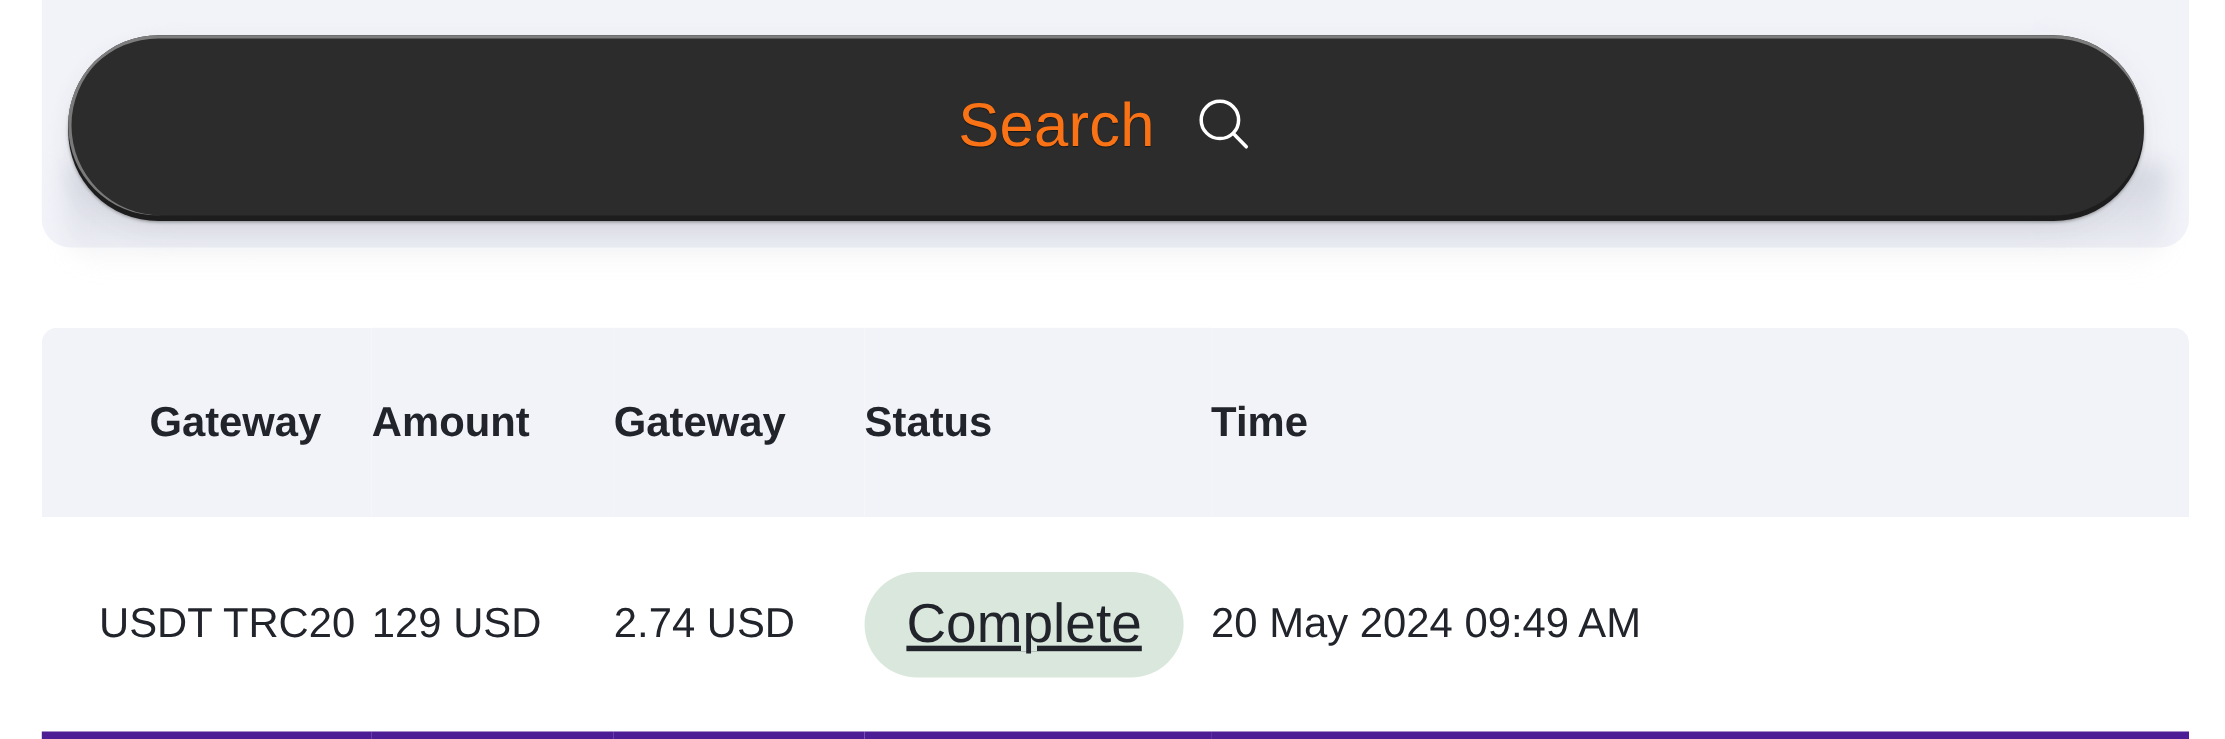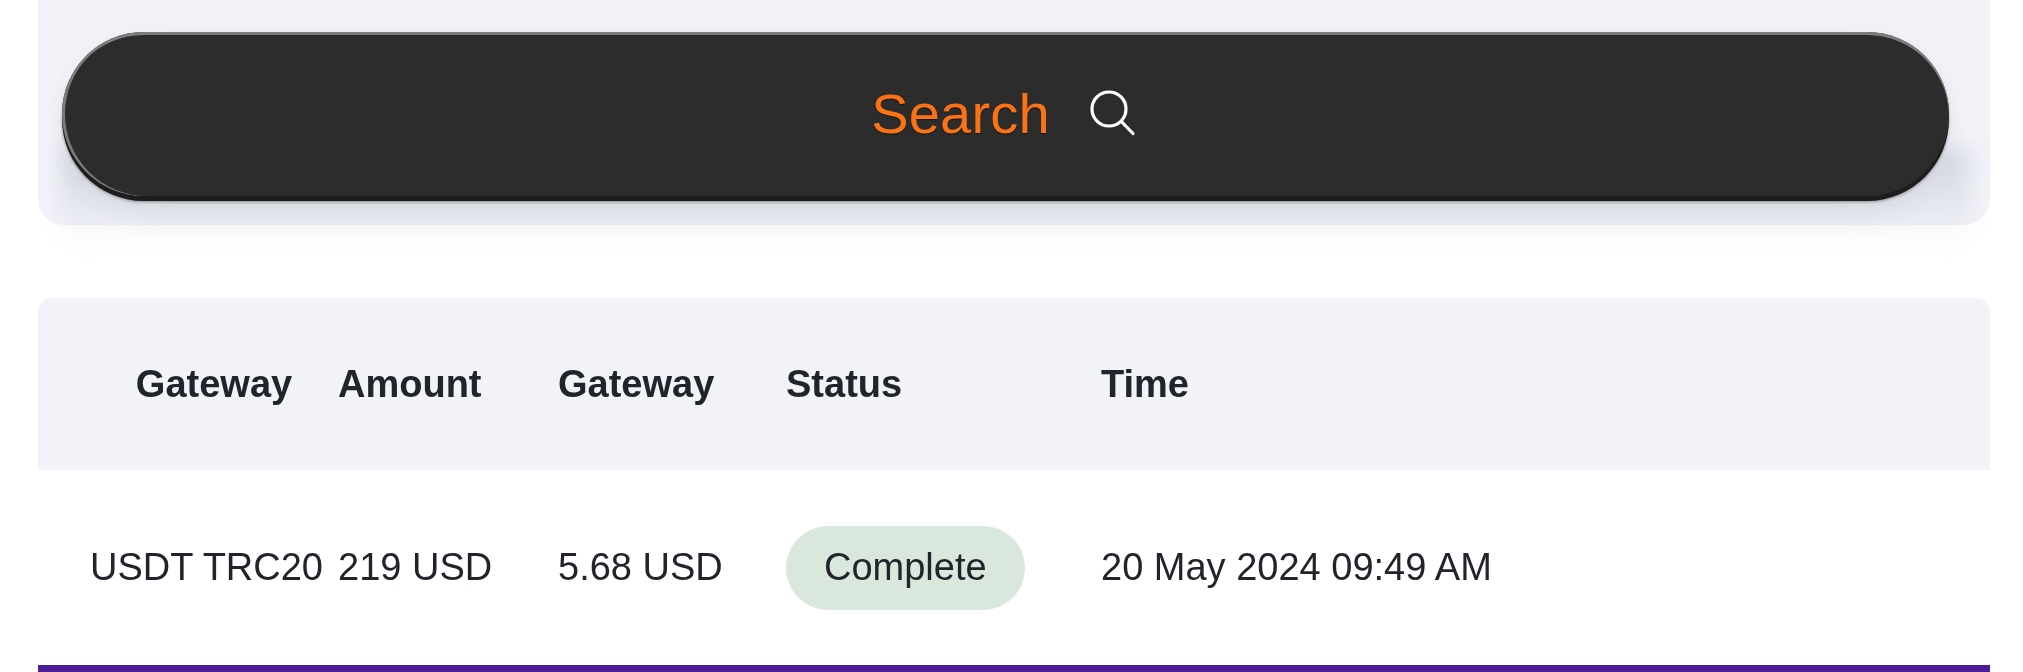--- a/index.html
+++ b/index.html
@@ -139,24 +139,25 @@
   .col-time    { width: auto; margin-left: 28px; }
 
   .cell-time {
     color: #93a0ab;
   }
 
   .status-badge {
     display: inline-block;
     background: #d9e7dc;
     color: #22242b;
-    font-size: 38px;
+    font-size: 50px;
     line-height: 1;
     padding: 22px 38px 24px 38px;
     border-radius: 48px;
+    text-decoration: underline;
   }
 </style>
 </head>
 <body>
 
 <div class="search-panel">
   
 </div>
 
 <div class="panel-shadow"></div>
@@ -181,22 +182,22 @@
         <th class="col-gateway">Gateway</th>
         <th class="col-amount">Amount</th>
         <th class="col-charge">Gateway</th>
         <th class="col-status">Status</th>
         <th class="col-time">Time</th>
       </tr>
     </thead>
     <tbody>
       <tr>
         <td class="col-gateway">USDT TRC20</td>
-        <td class="col-amount">219 USD</td>
-        <td class="col-charge">5.68 USD</td>
+        <td class="col-amount">129 USD</td>
+        <td class="col-charge">2.74 USD</td>
         <td class="col-status">
           <span class="status-badge">Complete</span>
         </td>
         <td class="col-time cell-time">20 May 2024 09:49 AM</td>
       </tr>
     </tbody>
   </table>
 </div>
 
 </body></html>

